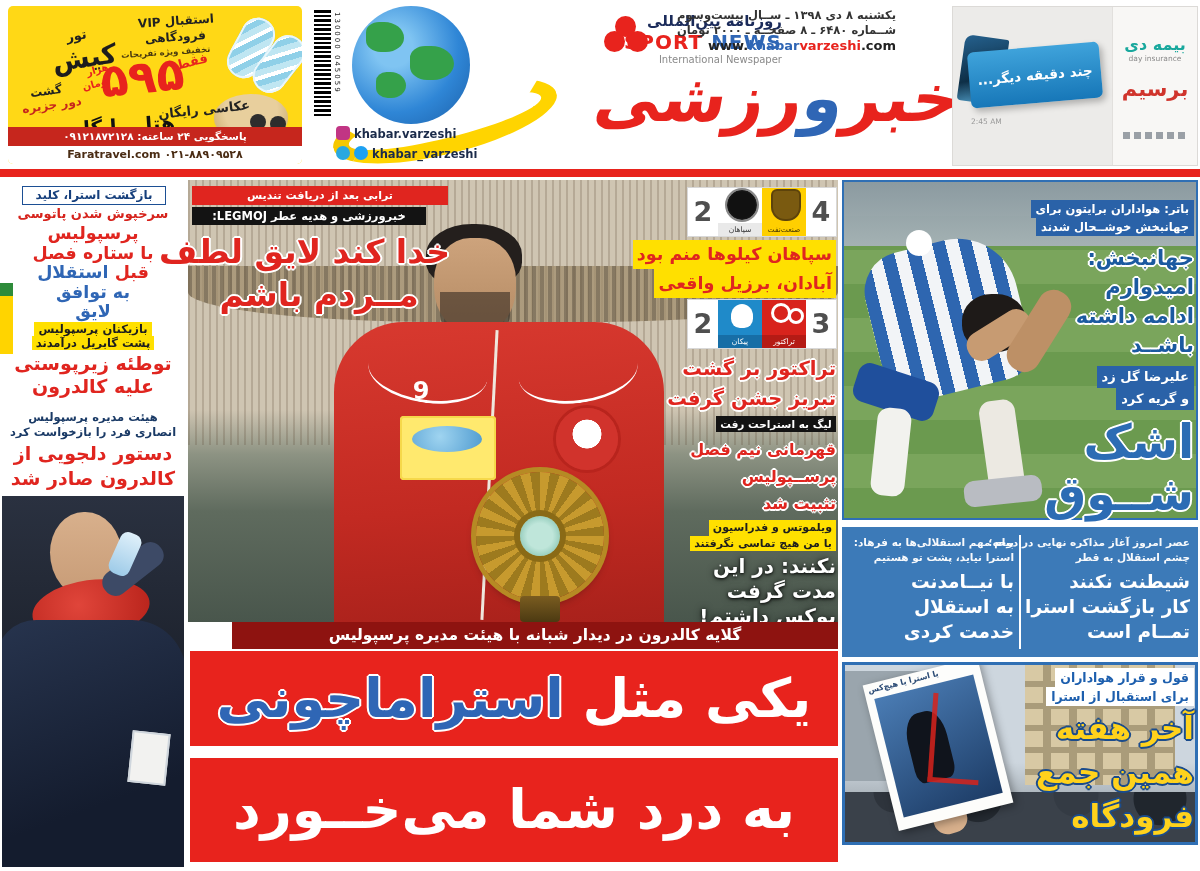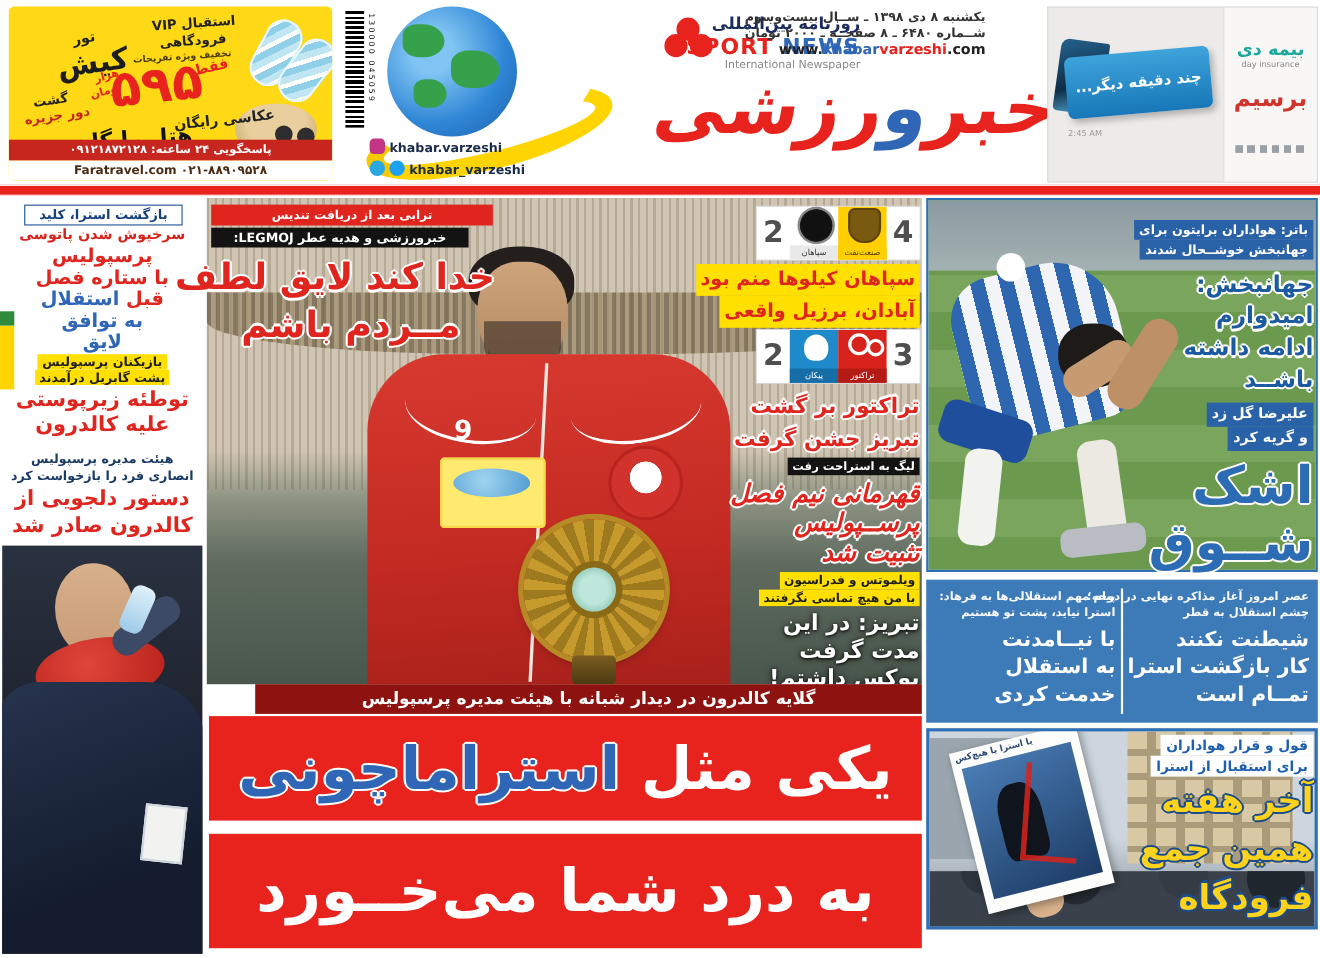--- a/index.html
+++ b/index.html
@@ -249,33 +249,33 @@
     <div class="sp-num">3</div>
   </div>
 
   <div class="abs rtl rgt b ow red-t" style="left:636px;top:354px;width:200px;font-size:19.5px;line-height:30px;">
     <div class="nw">تراکتور بر گشت</div>
     <div class="nw">تبریز جشن گرفت</div>
   </div>
 
   <div class="abs rtl cen b nw" style="left:716px;top:416px;width:120px;height:16px;background:#131313;color:#fff;font-size:10.5px;line-height:16px;"><span>لیگ به استراحت رفت</span></div>
 
-  <div class="abs rtl rgt b ow red-t" style="left:656px;top:436px;width:180px;font-size:23px;line-height:27px;font-style:italic;">
+  <div class="abs rtl rgt b ow red-t" style="left:656px;top:436px;width:180px;font-size:16px;line-height:27px;">
     <div class="nw">قهرمانی نیم فصل</div>
     <div class="nw">پرســپولیس</div>
     <div class="nw">تثبیت شد</div>
   </div>
 
   <div class="abs rtl rgt b" style="left:652px;top:520px;width:184px;font-size:11px;line-height:15.5px;color:#1d1d1d;">
     <span class="yhl nw">ویلموتس و فدراسیون</span><br>
     <span class="yhl nw">با من هیچ تماسی نگرفتند</span>
   </div>
 
   <div class="abs rtl rgt b od" style="left:650px;top:554px;width:186px;font-size:20px;line-height:25px;color:#fff;">
-    <div class="nw">تبریز: در این</div>
+    <div class="nw">نکنند: در این</div>
     <div class="nw">مدت گرفت</div>
     <div class="nw">بوکس داشتم!</div>
   </div>
 
   <div class="abs rtl cen" style="left:190px;top:651px;width:648px;height:95px;background:#e8231d;">
     <div class="b nw" style="font-size:54px;line-height:95px;color:#fff;">
       <span>یکی مثل</span> <span class="ow" style="color:#2f66b5;">استراماچونی</span>
     </div>
   </div>
 

